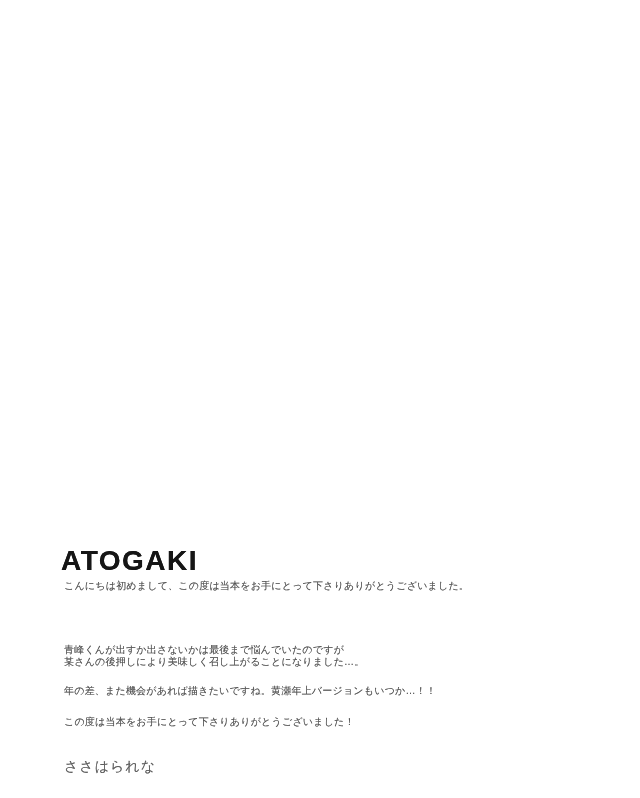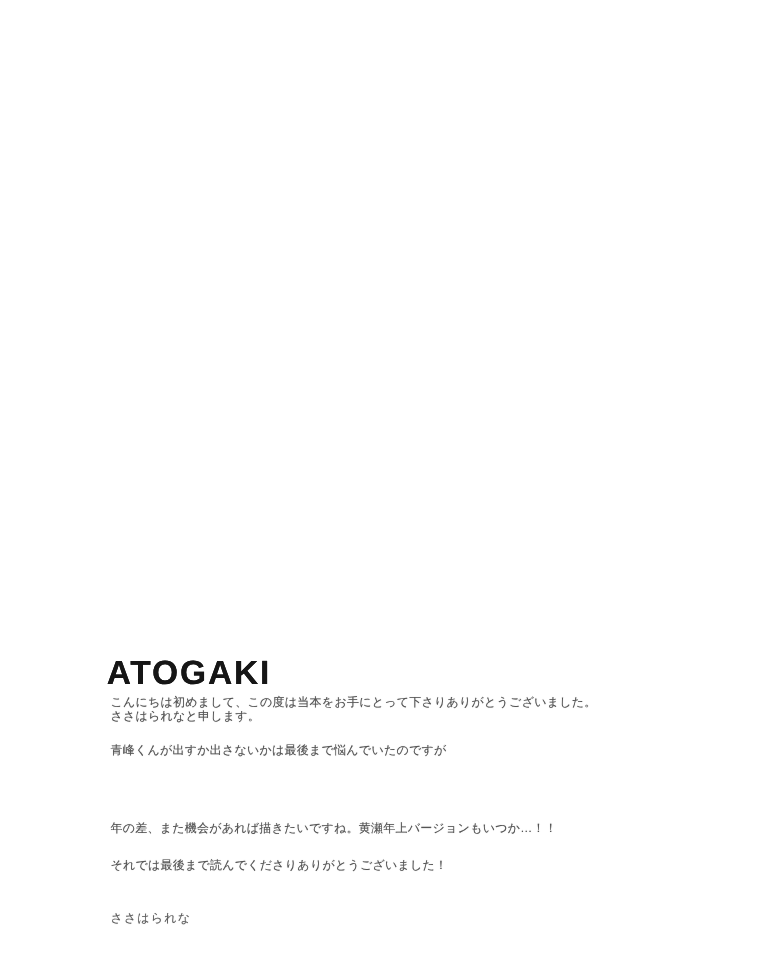--- a/index.html
+++ b/index.html
@@ -7,21 +7,20 @@
     padding: 0;
     background: #ffffff;
   }
   .page {
     position: relative;
     width: 572px;
     height: 798px;
     background: #ffffff;
     overflow: hidden;
     font-family: "Liberation Sans", "DejaVu Sans", sans-serif;
-    margin-left: 28px;
   }
   .heading {
     position: absolute;
     left: 61px;
     top: 546px;
     margin: 0;
     font-size: 28px;
     line-height: 30px;
     font-weight: bold;
     letter-spacing: 1.5px;
@@ -32,52 +31,52 @@
     position: absolute;
     left: 64px;
     font-size: 10px;
     line-height: 11.5px;
     color: #545454;
     letter-spacing: 0.2px;
     text-shadow: 0 0 0.6px rgba(90,90,90,0.55);
     white-space: nowrap;
   }
   .para-1 { top: 580px; }
-  .para-2 { top: 620px; }
+  .para-2 { top: 644px; }
   .para-3 { top: 685px; }
   .para-4 { top: 716px; }
   .signature {
     position: absolute;
     left: 64px;
     top: 758px;
-    font-size: 10px;
+    font-size: 14px;
     color: #5e5e5e;
     letter-spacing: 1px;
     text-shadow: 0 0 0.6px rgba(100,100,100,0.5);
   }
 </style>
 </head>
 <body>
 
 <div class="page">
 
   <h1 class="heading">ATOGAKI</h1>
 
   <div class="para para-1">
     <div>こんにちは初めまして、この度は当本をお手にとって下さりありがとうございました。</div>
-    <div>ささはられなと申します。</div>
   </div>
 
   <div class="para para-2">
     <div>青峰くんが出すか出さないかは最後まで悩んでいたのですが</div>
+    <div>某さんの後押しにより美味しく召し上がることになりました…。</div>
   </div>
 
   <div class="para para-3">
     <div>年の差、また機会があれば描きたいですね。黄瀬年上バージョンもいつか…！！</div>
   </div>
 
   <div class="para para-4">
-    <div>それでは最後まで読んでくださりありがとうございました！</div>
+    <div>この度は当本をお手にとって下さりありがとうございました！</div>
   </div>
 
   <div class="signature">ささはられな</div>
 
 </div>
 
 </body></html>

